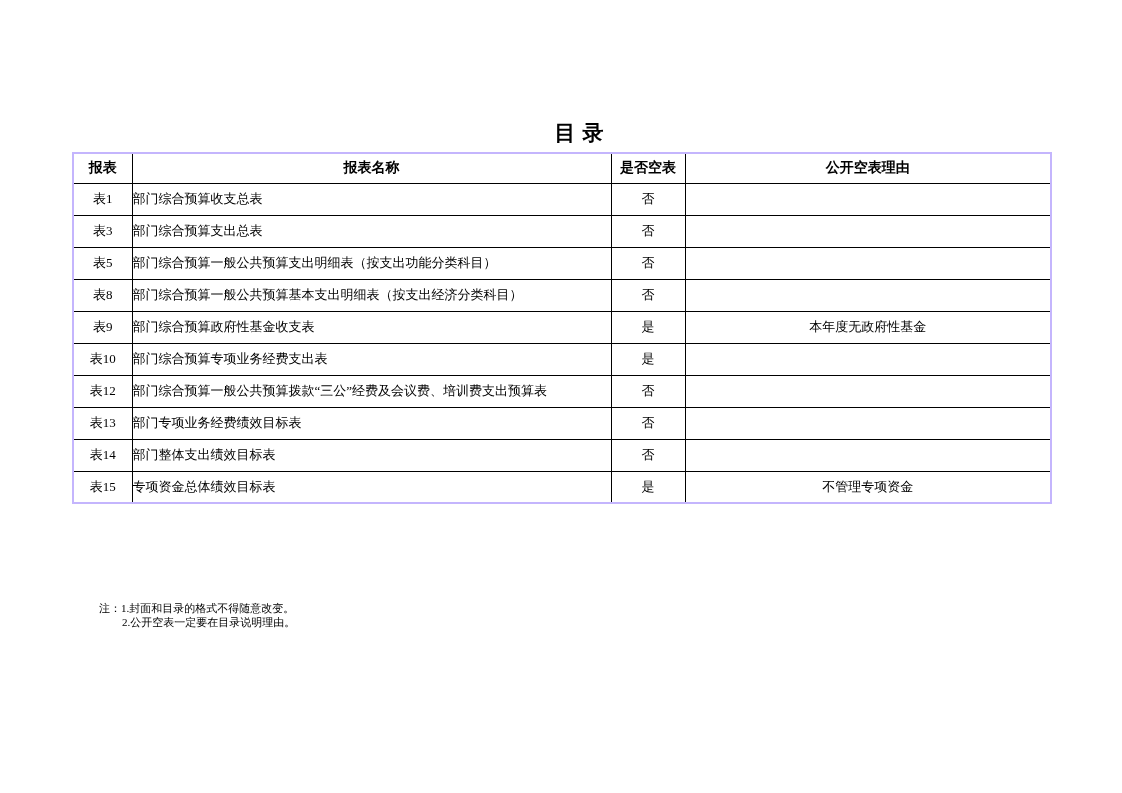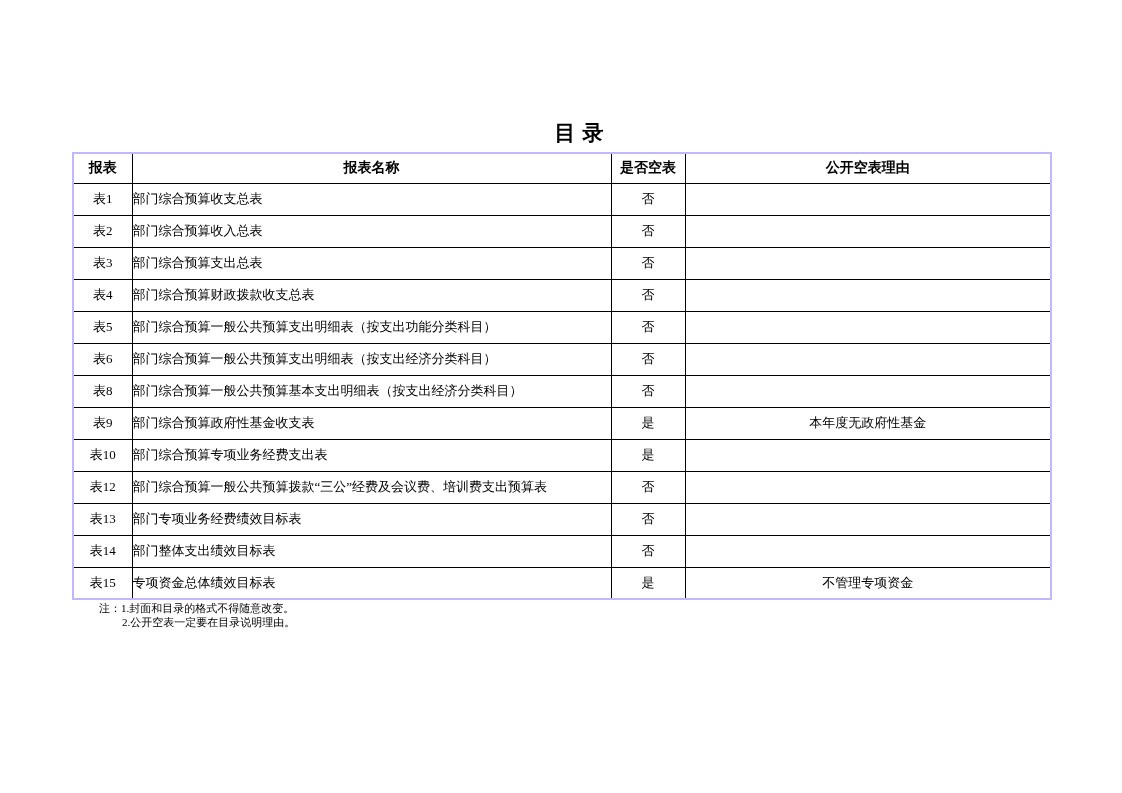--- a/index.html
+++ b/index.html
@@ -94,54 +94,36 @@
       </tr>
     </thead>
     <tbody id="toc-body">
   <tr>
     <td class="c-id">表1</td>
     <td class="c-name">部门综合预算收支总表</td>
     <td class="c-empty">否</td>
     <td class="c-reason"></td>
   </tr>
 
-  <tr>
-    <td class="c-id">表2</td>
-    <td class="c-name">部门综合预算收入总表</td>
-    <td class="c-empty">否</td>
-    <td class="c-reason"></td>
-  </tr>
 
   <tr>
     <td class="c-id">表3</td>
     <td class="c-name">部门综合预算支出总表</td>
     <td class="c-empty">否</td>
     <td class="c-reason"></td>
   </tr>
 
-  <tr>
-    <td class="c-id">表4</td>
-    <td class="c-name">部门综合预算财政拨款收支总表</td>
-    <td class="c-empty">否</td>
-    <td class="c-reason"></td>
-  </tr>
 
   <tr>
     <td class="c-id">表5</td>
     <td class="c-name">部门综合预算一般公共预算支出明细表（按支出功能分类科目）</td>
     <td class="c-empty">否</td>
     <td class="c-reason"></td>
   </tr>
 
-  <tr>
-    <td class="c-id">表6</td>
-    <td class="c-name">部门综合预算一般公共预算支出明细表（按支出经济分类科目）</td>
-    <td class="c-empty">否</td>
-    <td class="c-reason"></td>
-  </tr>
 
 
   <tr>
     <td class="c-id">表8</td>
     <td class="c-name">部门综合预算一般公共预算基本支出明细表（按支出经济分类科目）</td>
     <td class="c-empty">否</td>
     <td class="c-reason"></td>
   </tr>
 
   <tr>

